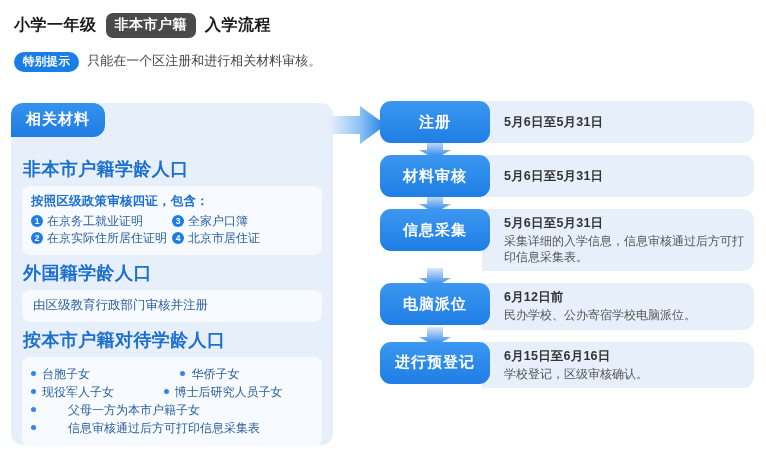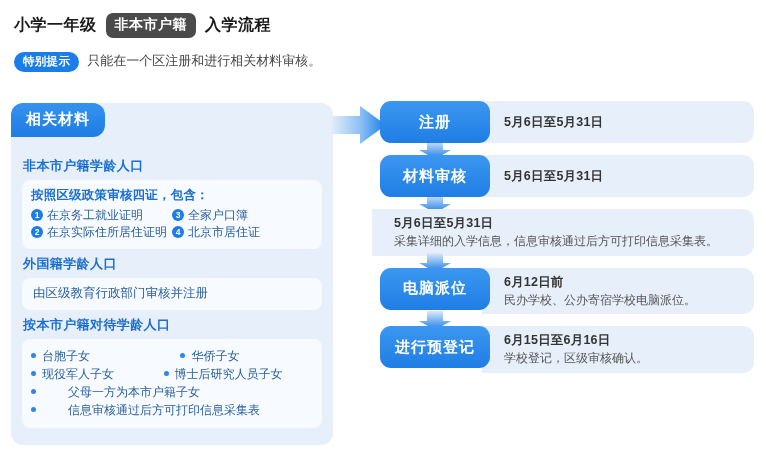--- a/index.html
+++ b/index.html
@@ -35,21 +35,21 @@
   }
   .panel-tab {
     position:absolute; left:0px; top:0px;
     background:linear-gradient(180deg,#3593ef 0%, #1e7ce4 100%);
     color:#ffffff; font-size:15px; font-weight:bold; letter-spacing:1px;
     padding:7px 15px 8px; border-radius:12px 12px 12px 0;
   }
   .panel-body { position:absolute; left:0; top:40px; width:322px; padding:8px 11px 10px; }
 
   .sec-head {
-    font-size:13px; font-weight:bold; color:#1b6fd0;
+    font-size:18px; font-weight:bold; color:#1b6fd0;
     letter-spacing:0.4px; margin:6px 0 5px 1px;
   }
   .card {
     background:#f7fbff; border-radius:8px; padding:7px 9px 8px;
   }
   .card-title {
     font-size:12.5px; font-weight:bold; color:#1b6fd0; letter-spacing:0.2px;
     margin-bottom:3px;
   }
   .num-grid { display:flex; flex-wrap:wrap; }
@@ -234,20 +234,21 @@
             <stop offset="0%" stop-color="#dce9fa"></stop>
                 <stop offset="100%" stop-color="#1a7de8"></stop>
           </linearGradient>
             </defs>
           <path d="M9 0 H25 V10 H33 L17 19 L1 10 H9 Z" fill="url(#gradD2)"></path>
         </svg>
       </div>
     </div>
 
     <div class="flow-row">
+      <div class="step-pill">信息采集</div>
       <div class="step-panel">
         <div class="step-date">5月6日至5月31日</div>
         <div class="step-desc">采集详细的入学信息，信息审核通过后方可打印信息采集表。</div>
       </div>
     </div>
     <div class="flow-gap">
       <div class="down-arrow">
         <svg width="34" height="20" viewBox="0 0 34 20">
           <defs>
               <linearGradient id="gradD3" x1="0" y1="0" x2="0" y2="1">

